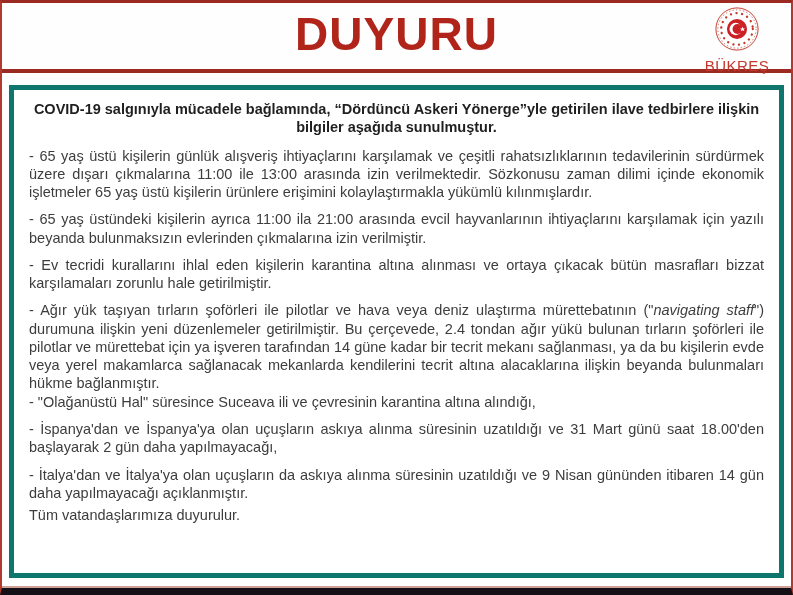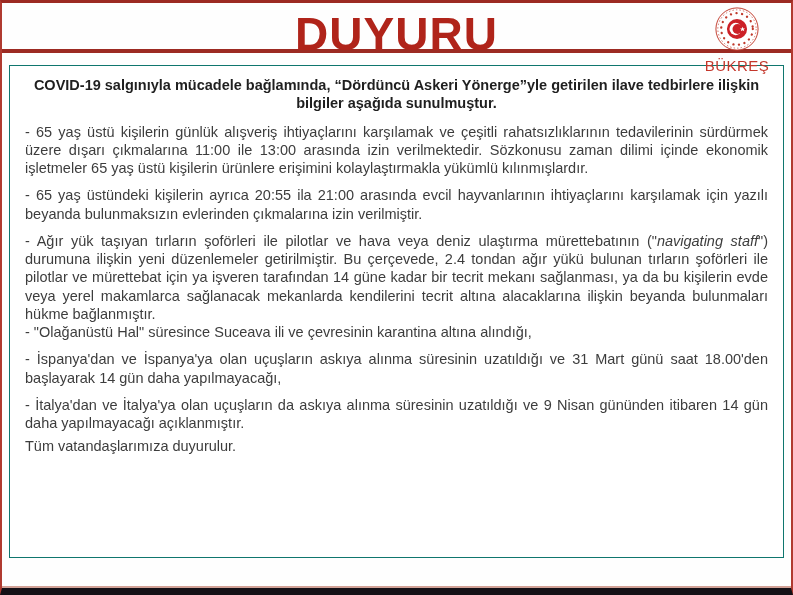--- a/index.html
+++ b/index.html
@@ -6,31 +6,31 @@
   body{width:793px;height:595px;font-family:"Liberation Sans","DejaVu Sans",sans-serif;}
   .page{
     position:relative;box-sizing:border-box;width:793px;height:595px;overflow:hidden;
     background:#fefefe;
     border-top:3px solid var(--rule-red,#9c2a22);
     border-left:2px solid #b03a30;
     border-right:2px solid #b03a30;
     border-bottom:7px solid #141016;
   }
   .bottom-accent{position:absolute;left:0;right:0;bottom:0;height:2px;background:#d2a196;}
-  .header{position:relative;height:46px;}
+  .header{position:relative;height:66px;}
   .title{
     position:absolute;left:0;right:0;top:6px;text-align:center;
     font-size:46px;font-weight:700;letter-spacing:1px;color:var(--title-red,#b0241a);
     line-height:1.1;
   }
   .logo{position:absolute;top:3px;right:18px;width:72px;text-align:center;}
   .logo-caption{display:block;margin-top:1px;font-size:15px;font-weight:400;color:#c4372c;letter-spacing:0.5px;}
   .rule{height:4px;background:var(--rule-red,#9c2a22);}
   .content{
-    box-sizing:border-box;margin:12px 7px 1px;border:1px solid #0f766e;background:#fff;
+    box-sizing:border-box;margin:12px 7px 1px;border:5px solid #0f766e;background:#fff;
     padding:10px 15px 13px;color:var(--body-text,#3d3d3d);
     font-size:14.5px;line-height:1.26;text-align:justify;
     height:493px;overflow:hidden;
   }
   .intro{margin:0 0 10px;font-weight:700;text-align:center;color:#1f1f1f;}
   .para{margin:0 0 9px;}
   .para:last-child{margin-bottom:0;}
   .italic{font-style:italic;}
   .highlight{margin:0 0 9px;font-weight:700;color:var(--highlight-red,#c0241c);}
   .closing{margin:4px 0 0;}
@@ -59,28 +59,29 @@
     </div>
   </div>
 
   <div class="rule"></div>
 
   <div class="content">
     <p class="intro">COVID-19 salgınıyla mücadele bağlamında, “Dördüncü Askeri Yönerge”yle getirilen ilave tedbirlere ilişkin bilgiler aşağıda sunulmuştur.</p>
 
     <div id="paragraphs-top">
         <p class="para"><span>- 65 yaş üstü kişilerin günlük alışveriş ihtiyaçlarını karşılamak ve çeşitli rahatsızlıklarının tedavilerinin sürdürmek üzere dışarı çıkmalarına 11:00 ile 13:00 arasında izin verilmektedir. Sözkonusu zaman dilimi içinde ekonomik işletmeler 65 yaş üstü kişilerin ürünlere erişimini kolaylaştırmakla yükümlü kılınmışlardır.</span></p>
-        <p class="para"><span>- 65 yaş üstündeki kişilerin ayrıca 20:55 ila 21:00 arasında evcil hayvanlarının ihtiyaçlarını karşılamak için yazılı beyanda bulunmaksızın evlerinden çıkmalarına izin verilmiştir.</span></p>
+        <p class="para"><span>- 65 yaş üstündeki kişilerin ayrıca 11:00 ila 21:00 arasında evcil hayvanlarının ihtiyaçlarını karşılamak için yazılı beyanda bulunmaksızın evlerinden çıkmalarına izin verilmiştir.</span></p>
+        <p class="para"><span>- Ev tecridi kurallarını ihlal eden kişilerin karantina altına alınması ve ortaya çıkacak bütün masrafları bizzat karşılamaları zorunlu hale getirilmiştir.</span></p>
         <p class="para"><span>- Ağır yük taşıyan tırların şoförleri ile pilotlar ve hava veya deniz ulaştırma mürettebatının ("</span><span class="italic">navigating staff</span><span>") durumuna ilişkin yeni düzenlemeler getirilmiştir. Bu çerçevede, 2.4 tondan ağır yükü bulunan tırların şoförleri ile pilotlar ve mürettebat için ya işveren tarafından 14 güne kadar bir tecrit mekanı sağlanması, ya da bu kişilerin evde veya yerel makamlarca sağlanacak mekanlarda kendilerini tecrit altına alacaklarına ilişkin beyanda bulunmaları hükme bağlanmıştır.</span></p>
       </div>
 
 
     <div id="paragraphs-bottom">
         <p class="para"><span>- "Olağanüstü Hal" süresince Suceava ili ve çevresinin karantina altına alındığı,</span></p>
-        <p class="para"><span>- İspanya'dan ve İspanya'ya olan uçuşların askıya alınma süresinin uzatıldığı ve 31 Mart günü saat 18.00'den başlayarak 14 gün daha yapılmayacağı,</span></p>
+        <p class="para"><span>- İspanya'dan ve İspanya'ya olan uçuşların askıya alınma süresinin uzatıldığı ve 31 Mart günü saat 18.00'den başlayarak 2 gün daha yapılmayacağı,</span></p>
         <p class="para"><span>- İtalya'dan ve İtalya'ya olan uçuşların da askıya alınma süresinin uzatıldığı ve 9 Nisan gününden itibaren 14 gün daha yapılmayacağı açıklanmıştır.</span></p>
       </div>
 
     <p class="closing para">Tüm vatandaşlarımıza duyurulur.</p>
   </div>
 
   <div class="bottom-accent"></div>
 </div>
 
 </body></html>

